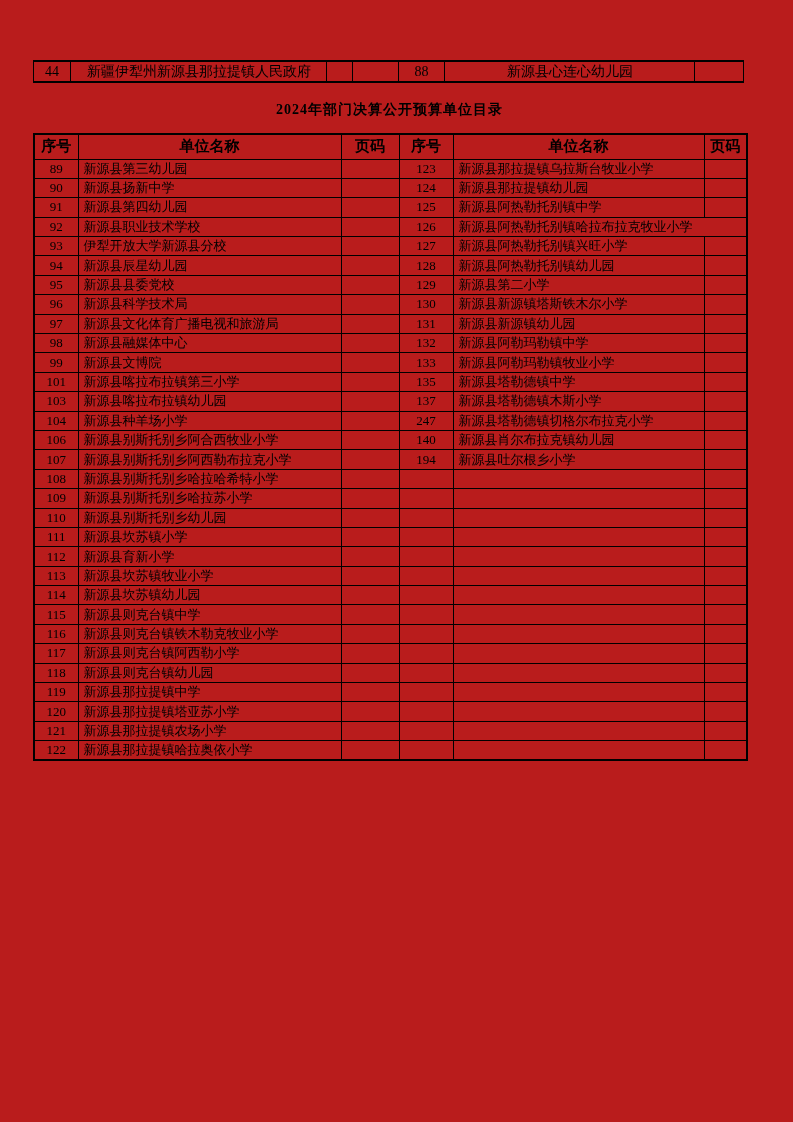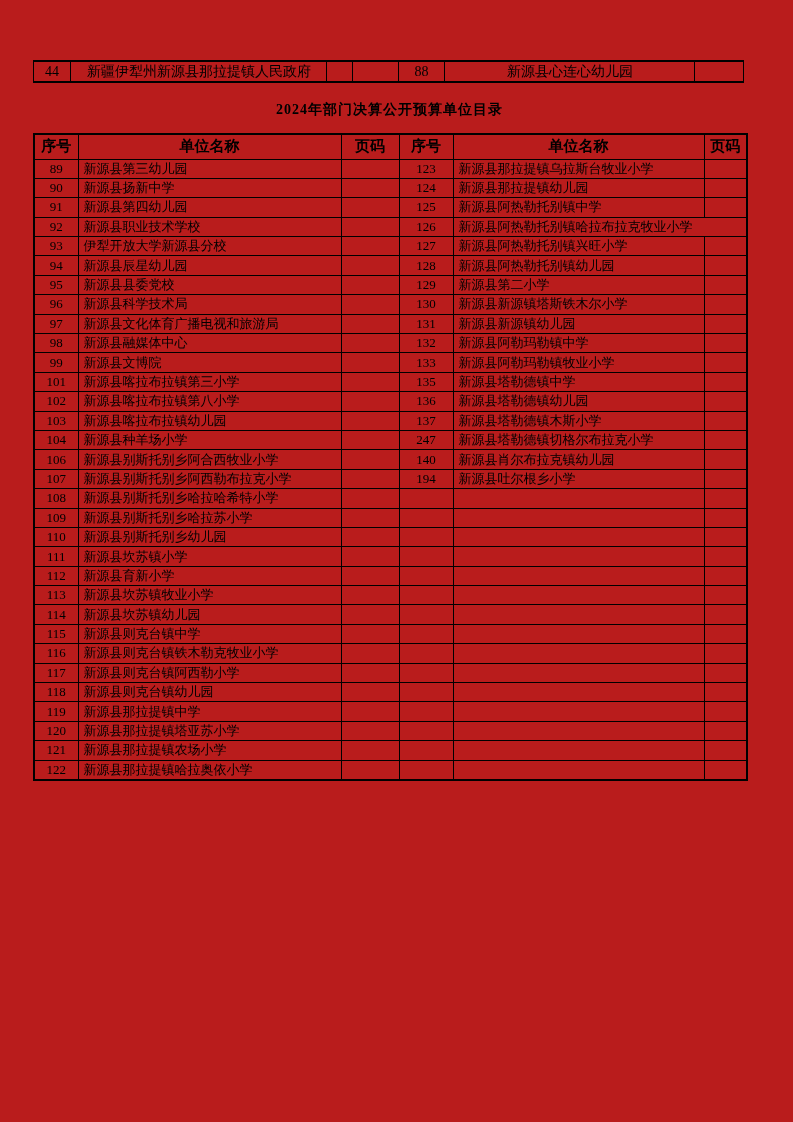--- a/index.html
+++ b/index.html
@@ -213,28 +213,20 @@
         </tr>
         <tr>
           <td class="no">101</td>
           <td class="nm">新源县喀拉布拉镇第三小学</td>
           <td class="pg"></td>
           <td class="no">135</td>
           <td class="nm">新源县塔勒德镇中学</td>
           <td class="pg"></td>
         </tr>
         <tr>
-          <td class="no">102</td>
-          <td class="nm">新源县喀拉布拉镇第八小学</td>
-          <td class="pg"></td>
-          <td class="no">136</td>
-          <td class="nm">新源县塔勒德镇幼儿园</td>
-          <td class="pg"></td>
-        </tr>
-        <tr>
           <td class="no">103</td>
           <td class="nm">新源县喀拉布拉镇幼儿园</td>
           <td class="pg"></td>
           <td class="no">137</td>
           <td class="nm">新源县塔勒德镇木斯小学</td>
           <td class="pg"></td>
         </tr>
         <tr>
           <td class="no">104</td>
           <td class="nm">新源县种羊场小学</td>

